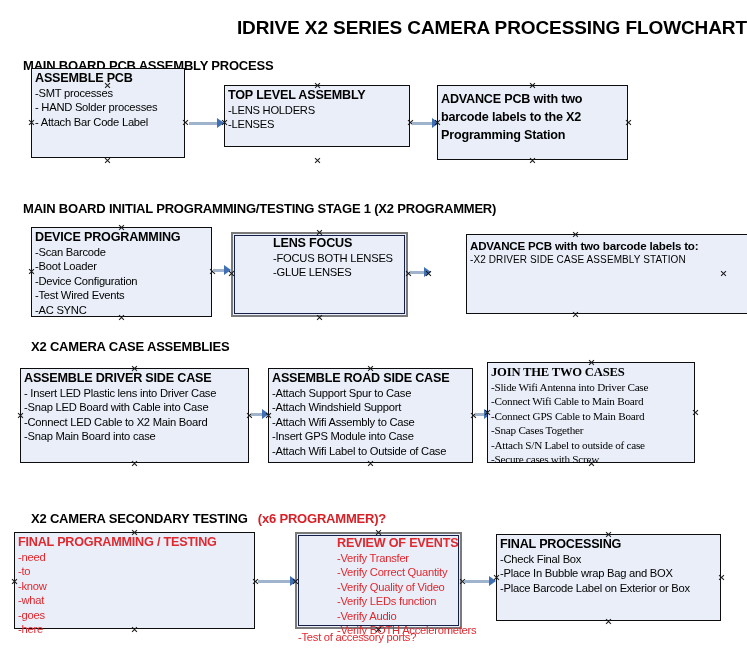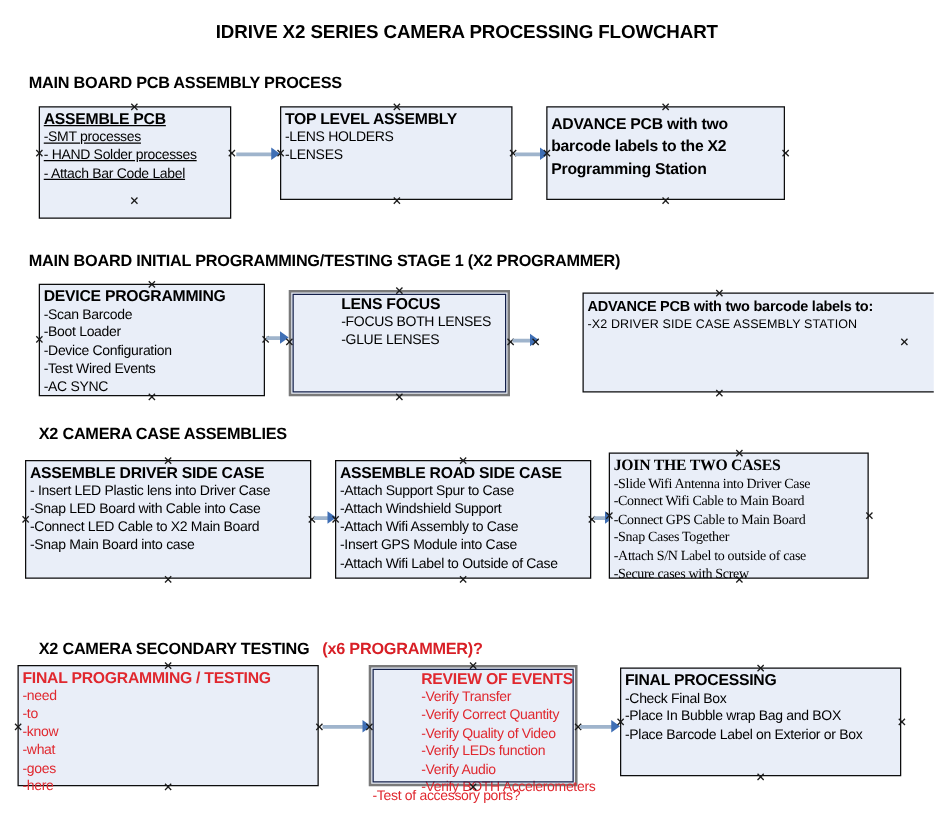--- a/index.html
+++ b/index.html
@@ -18,22 +18,22 @@
   #canvas {
     position: absolute;
     left: 0; top: 0;
     width: 747px;
     height: 662px;
   }
   .title {
     position: absolute;
     left: 0; top: 17px;
     width: 747px;
-    text-align: center;
-    font-size: 15px;
+    text-align: right;
+    font-size: 19px;
     font-weight: bold;
     letter-spacing: -0.1px;
     white-space: nowrap;
   }
   .section-head {
     position: absolute;
     font-size: 13px;
     font-weight: bold;
     white-space: nowrap;
     letter-spacing: -0.2px;
@@ -131,35 +131,35 @@
 <body>
 
 <div id="canvas">
 
   <div class="title">IDRIVE X2  SERIES CAMERA PROCESSING FLOWCHART</div>
 
   <div class="section-head" style="left:23px; top:58px;">
     <span>MAIN BOARD PCB ASSEMBLY PROCESS</span>
   </div>
 
-  <div class="box" style="left:31px; top:85px; width:154px; height:90px;text-decoration:underline;">
+  <div class="box" style="left:31px; top:68px; width:154px; height:90px;">
     <div class="box-title">ASSEMBLE PCB</div>
     <div class="box-line">-SMT processes</div>
     <div class="box-line">- HAND Solder processes</div>
     <div class="box-line">- Attach Bar Code Label</div>
   </div>
   <div class="handle" style="left:104px; top:82px;"></div>
   <div class="handle" style="left:104px; top:157px;"></div>
   <div class="handle" style="left:28px; top:119px;"></div>
   <div class="handle" style="left:182px; top:119px;"></div>
 
   <div class="conn" style="left:189px; top:122px; width:30px;"></div>
   <div class="arrowhead" style="left:217px; top:118px;"></div>
 
-  <div class="box" style="left:224px; top:85px; width:186px; height:75px;">
+  <div class="box" style="left:224px; top:85px; width:186px; height:62px;">
     <div class="box-title">TOP LEVEL ASSEMBLY</div>
     <div class="box-line">-LENS HOLDERS</div>
     <div class="box-line">-LENSES</div>
   </div>
   <div class="handle" style="left:314px; top:82px;"></div>
   <div class="handle" style="left:314px; top:157px;"></div>
   <div class="handle" style="left:221px; top:119px;"></div>
   <div class="handle" style="left:407px; top:119px;"></div>
 
   <div class="conn" style="left:412px; top:122px; width:23px;"></div>

